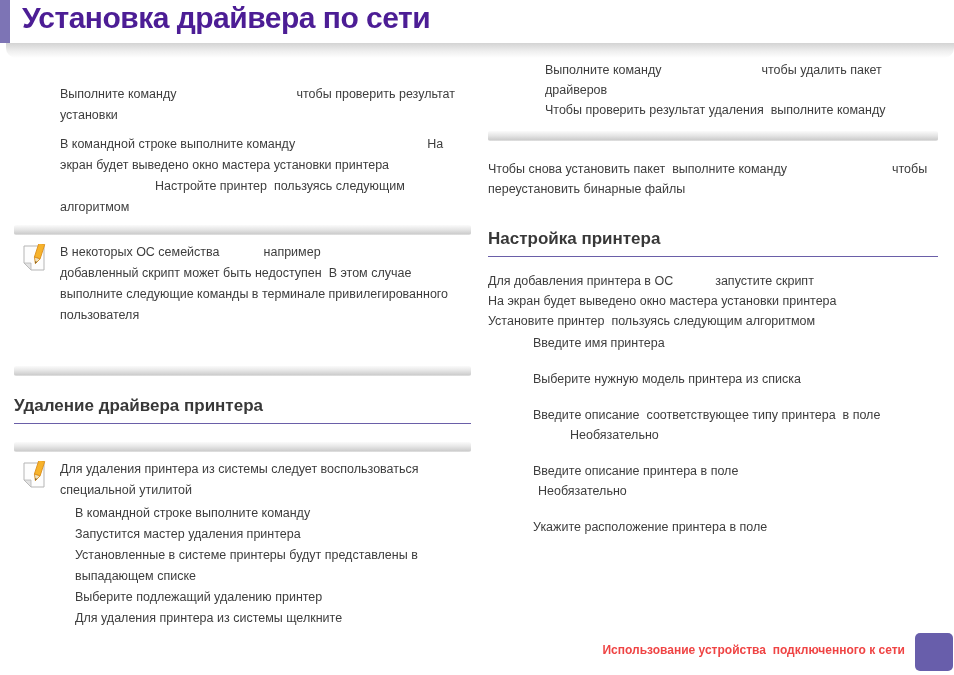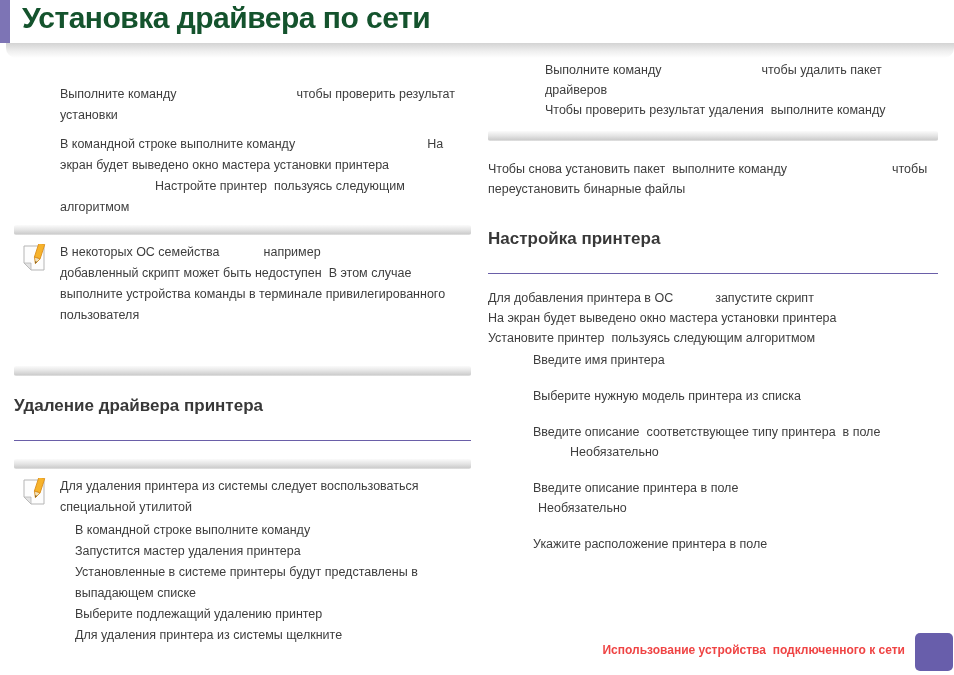--- a/index.html
+++ b/index.html
@@ -3,21 +3,21 @@
 <meta charset="utf-8">
 <style>
   html,body{margin:0;padding:0;}
   body{
     width:954px;height:675px;position:relative;overflow:hidden;
     background:#ffffff;color:#3d3d3d;
     font-family:"Liberation Sans", sans-serif;
   }
   
   .accent-bar{position:absolute;left:0;top:0;width:10px;height:43px;background:#7d74b5;}
-  .page-title{position:absolute;left:22px;top:1px;font-size:30px;font-weight:bold;color:#14532d;letter-spacing:-0.5px;white-space:pre;}
+  .page-title{position:absolute;left:22px;top:1px;font-size:30px;font-weight:bold;color:#4c1d95;letter-spacing:-0.5px;white-space:pre;}
   .header-shadow{position:absolute;top:43px;left:6px;right:0;height:15px;
     background:linear-gradient(180deg,#d3d3d3 0%,#efefef 55%,#ffffff 100%);
     border-radius:0 0 10px 10px;}
   
   .col-left{position:absolute;left:14px;top:77px;width:457px;}
   .col-right{position:absolute;left:488px;top:53px;width:450px;}
   .line{font-size:12.5px;line-height:21px;white-space:pre-wrap;}
   .col-right .line{line-height:20px;}
   
   .g120{display:inline-block;width:120px;}
@@ -32,21 +32,21 @@
   .ml46{margin-left:46px;}
   .ml57{margin-left:57px;}
   .ml45{margin-left:45px;}
   
   .bar{height:10px;border-radius:2px;
     background:linear-gradient(180deg,#fbfbfb 0%,#e6e6e6 45%,#cccccc 90%,#ededed 100%);}
   .note-content{position:relative;padding:7px 0 0 46px;}
   .note-icon{position:absolute;left:8px;top:9px;}
   
   .section-heading{font-size:17px;font-weight:bold;color:#383838;line-height:20px;
-    padding:0 0 24px 0;margin:0;border-bottom:1px solid #6a5fa8;white-space:pre;}
+    padding:0 0 7px 0;margin:0;border-bottom:1px solid #6a5fa8;white-space:pre;}
   
   .mt7{margin-top:7px;}   .mt8{margin-top:8px;}  .mt11{margin-top:11px;}
   .mt14{margin-top:14px;} .mt18{margin-top:18px;}.mt22{margin-top:22px;}
   .mt30{margin-top:30px;} .mt32{margin-top:20px;}
   .pb40{padding-bottom:40px;}
   .step{margin-bottom:16px;}
   .steps{margin-top:2px;}
   
   .footer-label{position:absolute;right:49px;top:643px;font-size:12px;font-weight:bold;
     color:#ef4444;white-space:pre;}
@@ -83,21 +83,21 @@
           <polygon points="2,19 9,19 9,26" fill="#e3e3e3" stroke="#b5b5b5" stroke-width="0.8"></polygon>
           <g transform="rotate(18 16 10)">
             <rect x="13.5" y="-1" width="6" height="15" fill="#f7b32b" stroke="#d98c1a" stroke-width="0.8"></rect>
             <polygon points="13.5,14 19.5,14 16.5,20" fill="#f0e3c0" stroke="#d98c1a" stroke-width="0.8"></polygon>
             <polygon points="15.6,17.8 17.4,17.8 16.5,20" fill="#6b4a12"></polygon>
           </g>
         </svg>
       </span>
       <div class="line"><span>В некоторых ОС семейства</span><span class="g44"></span><span>например</span></div>
       <div class="line">добавленный скрипт может быть недоступен  В этом случае</div>
-      <div class="line">выполните устройства команды в терминале привилегированного</div>
+      <div class="line">выполните следующие команды в терминале привилегированного</div>
       <div class="line">пользователя</div>
     </div>
     <div class="bar"></div>
   </div>
 
   <h2 class="section-heading mt32">Удаление драйвера принтера</h2>
 
   <div class="mt18">
     <div class="bar"></div>
     <div class="note-content">

